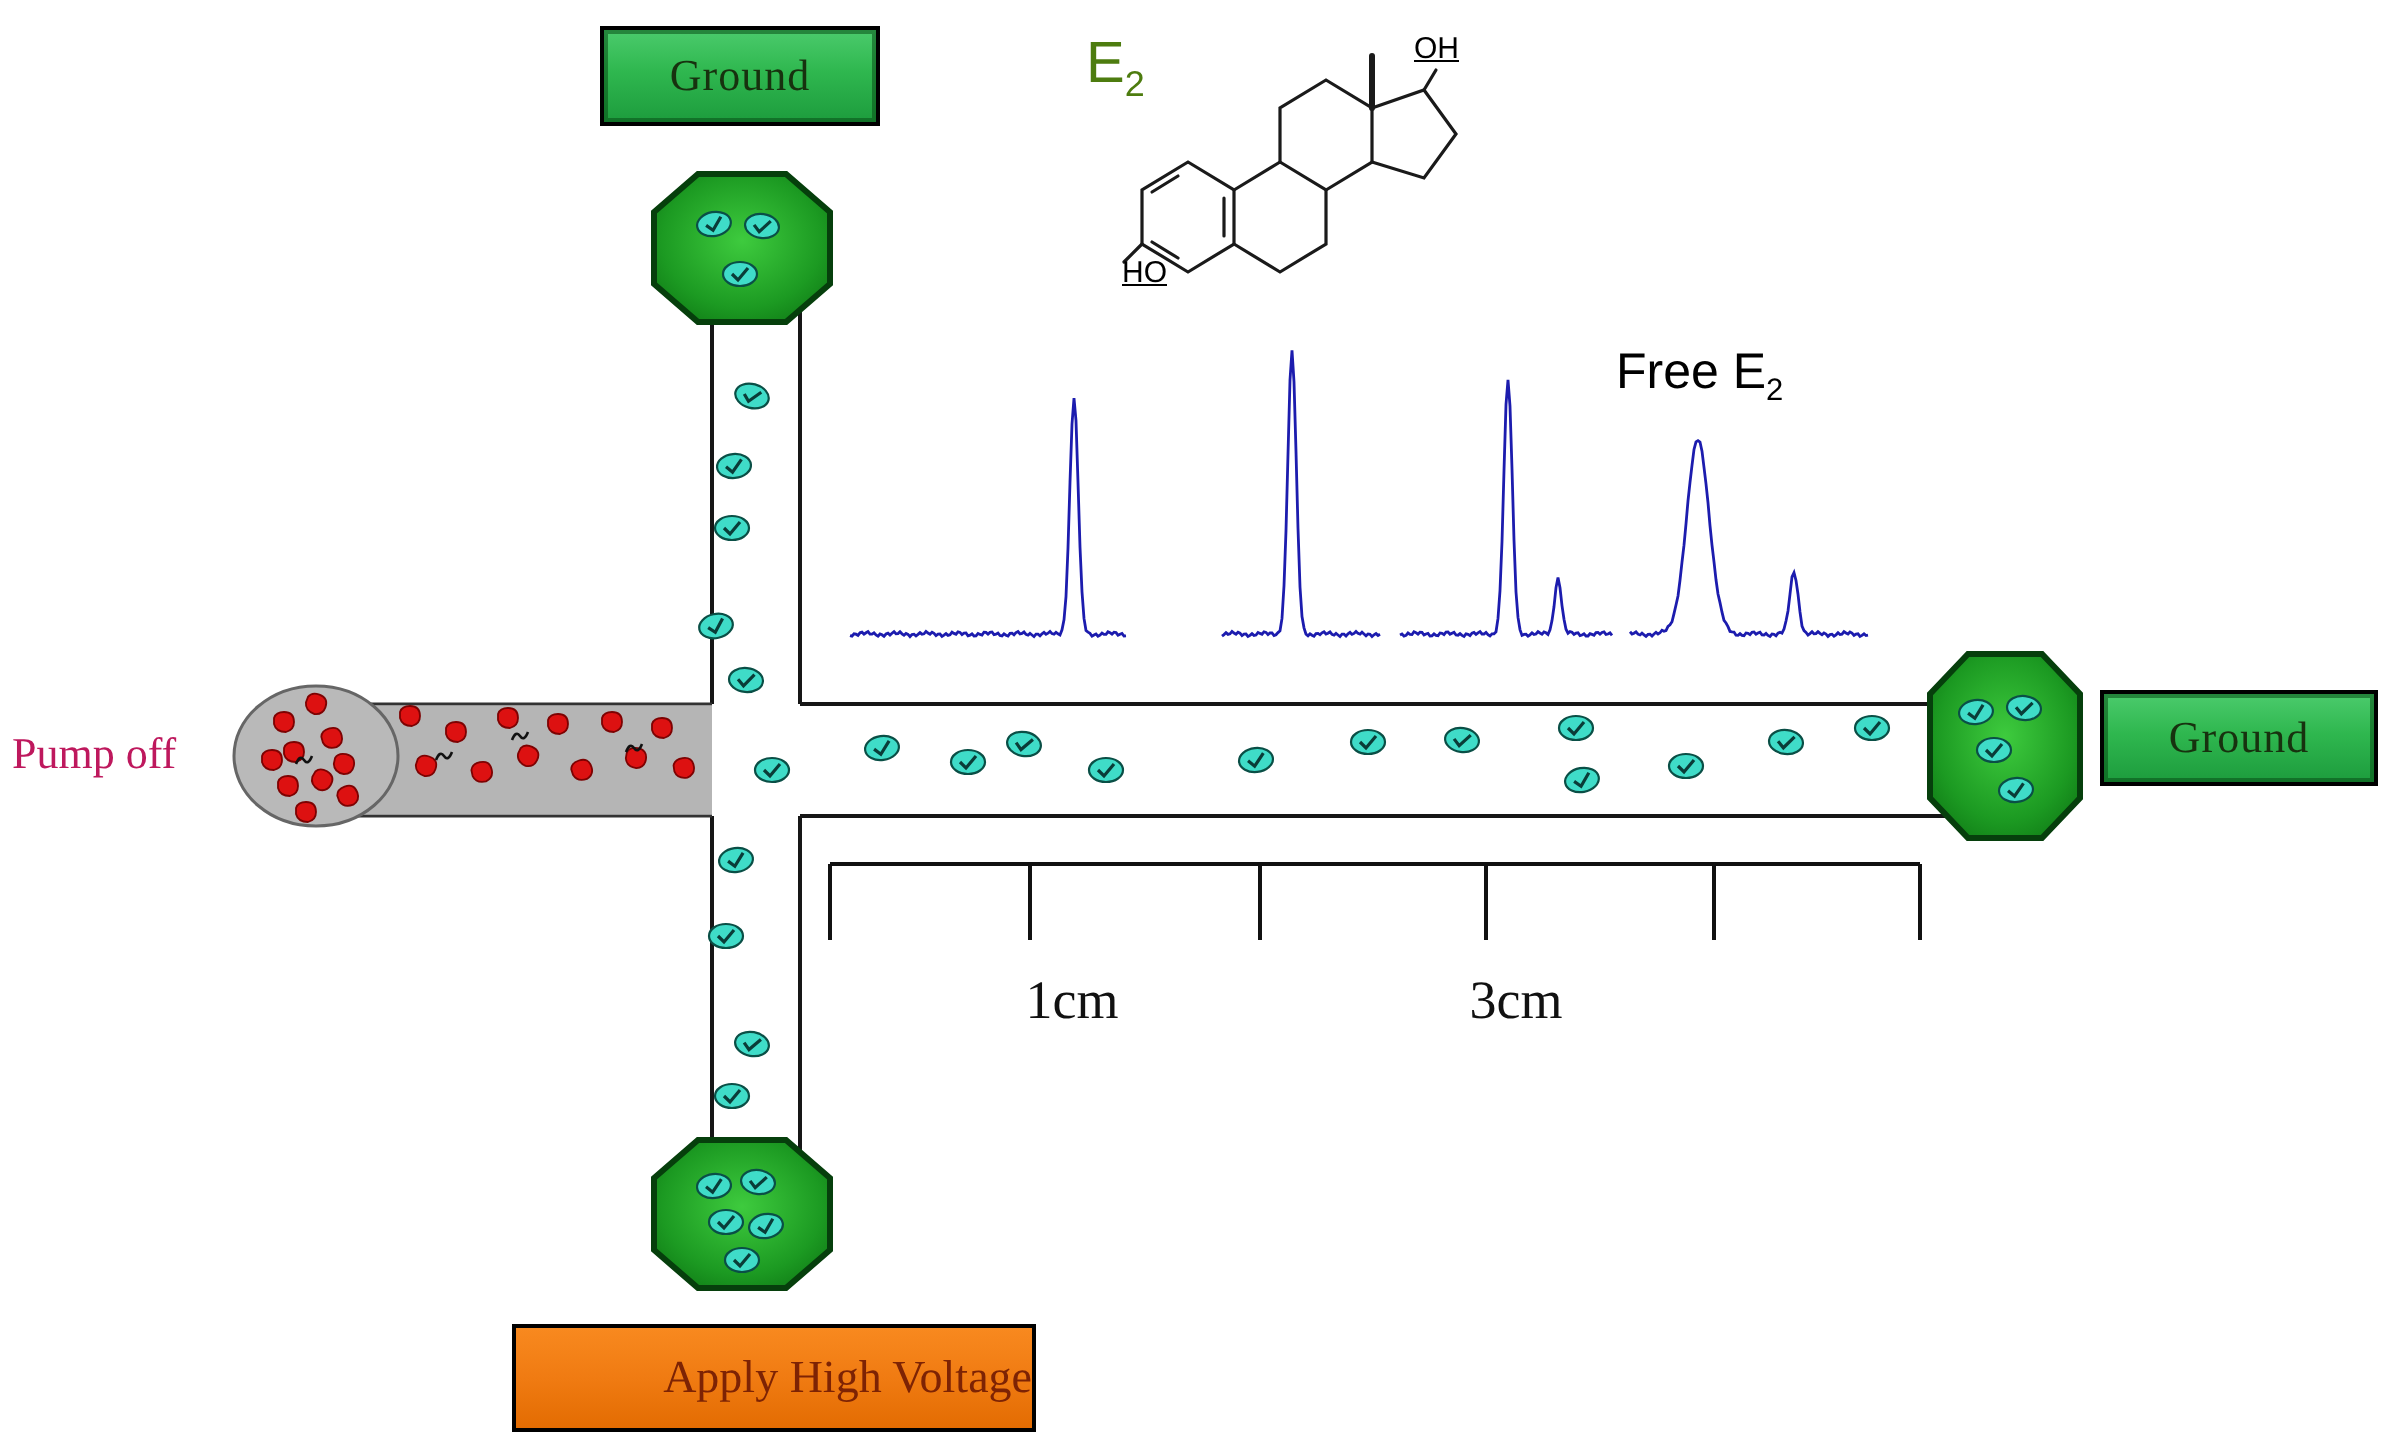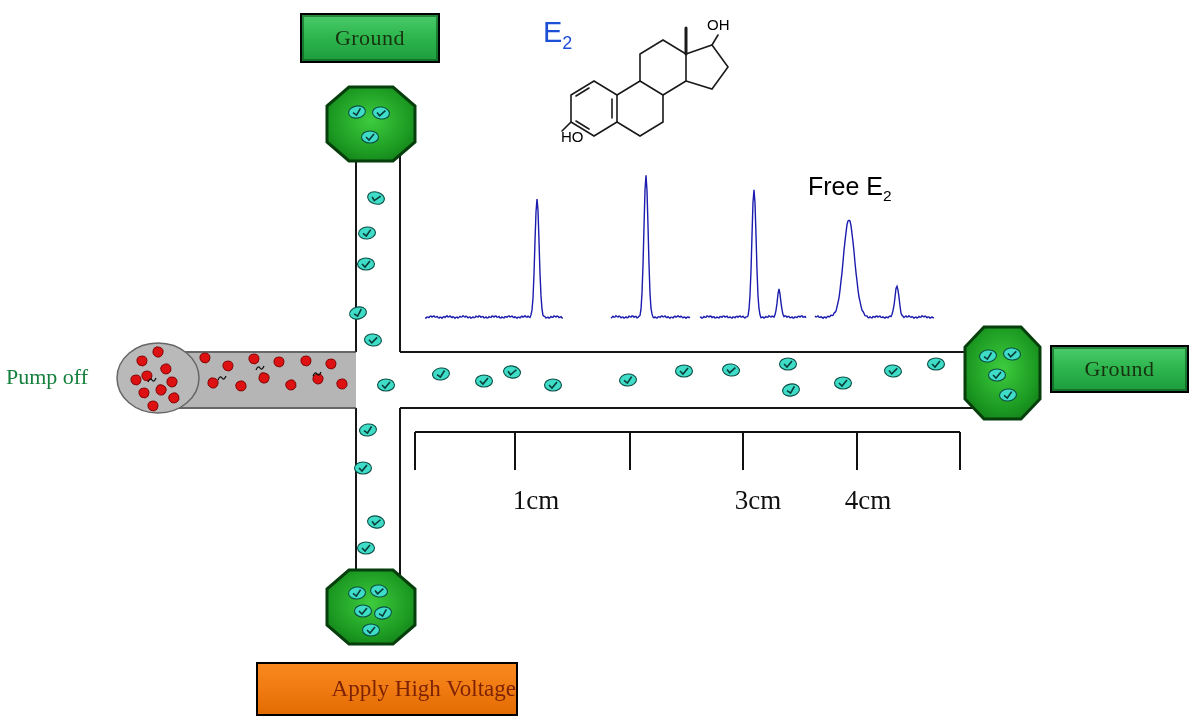--- a/index.html
+++ b/index.html
@@ -13,28 +13,28 @@
     font-family:"Liberation Serif",serif;font-size:22px;color:#17320f;letter-spacing:.5px;}
   .ground-top{left:300px;top:13px;width:136px;height:46px;}
   .ground-right{left:1050px;top:345px;width:135px;height:44px;}
 
   .btn-orange{position:absolute;left:256px;top:662px;width:258px;height:50px;
     display:flex;align-items:center;justify-content:flex-end;
     background:linear-gradient(180deg,#f8891f 0%,#f07b12 50%,#e36c02 100%);
     border:2px solid #000;font-family:"Liberation Serif",serif;font-size:23px;color:#7d2304;}
 
   .pump-label{position:absolute;left:6px;top:364px;font-family:"Liberation Serif",serif;
-    font-size:22px;color:#15803d;}
+    font-size:22px;color:#be185d;}
 
   .cm-label{position:absolute;top:485px;width:100px;text-align:center;
     font-family:"Liberation Serif",serif;font-size:27px;color:#111;}
 
-  .e2-label{position:absolute;left:543px;top:16px;font-size:29px;color:#1d4ed8;}
+  .e2-label{position:absolute;left:543px;top:16px;font-size:29px;color:#4d7c0f;}
   .e2-label sub,.free-e2 sub,.complex-line1 sub{font-size:.62em;}
-  .atom-label{position:absolute;font-size:15px;color:#000;}
+  .atom-label{position:absolute;font-size:15px;color:#000;text-decoration:underline;}
   .ho-label{left:561px;top:128px;}
   .oh-label{left:707px;top:16px;}
 
   .free-e2{position:absolute;left:808px;top:172px;font-size:25px;color:#000;}
   .complex-label{position:absolute;left:891px;top:220px;font-size:20px;color:#000;line-height:27px;}
 </style>
 </head>
 <body>
 
 <div class="stage">
@@ -190,15 +190,14 @@
   <div class="e2-label"><span>E</span><sub>2</sub></div>
 
   <div class="atom-label ho-label">HO</div>
   <div class="atom-label oh-label">OH</div>
 
   <div class="free-e2"><span>Free E</span><sub>2</sub></div>
 
 
   <div class="cm-label" style="left:486px">1cm</div>
   <div class="cm-label" style="left:708px">3cm</div>
-  <div class="cm-label" style="left:818px">4cm</div>
 
 </div>
 
 </body></html>

